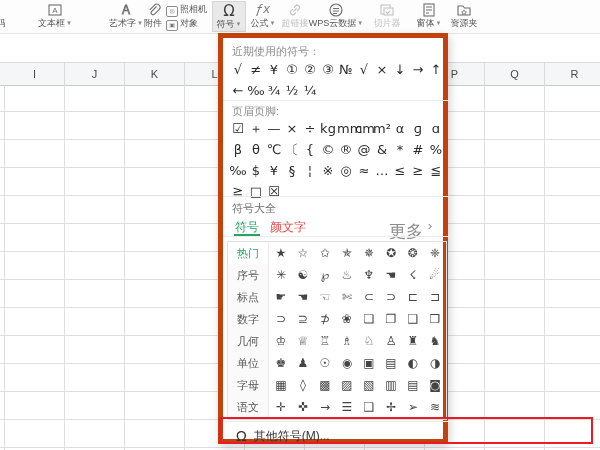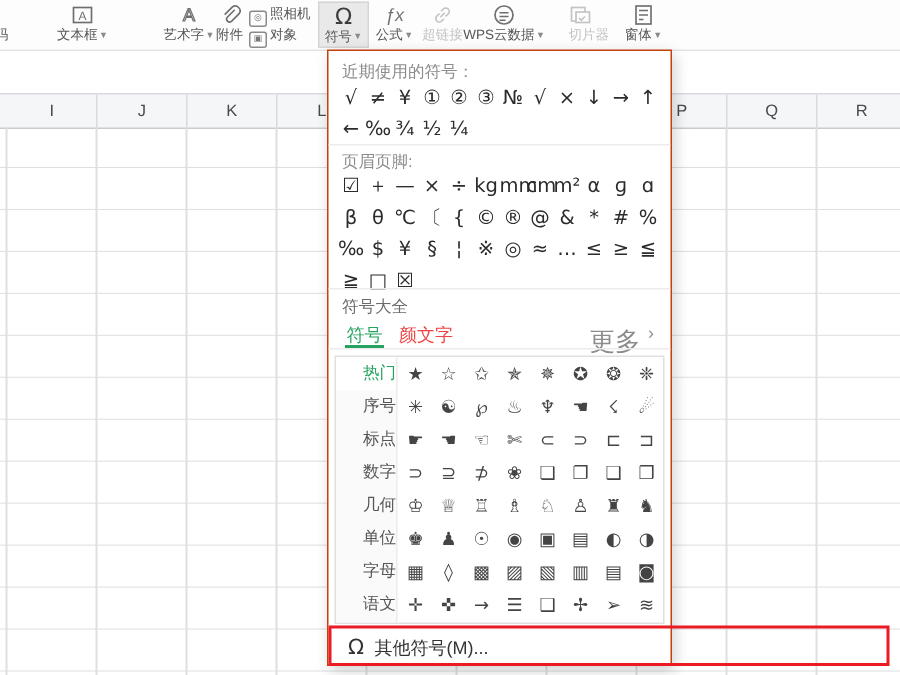--- a/index.html
+++ b/index.html
@@ -28,36 +28,36 @@
   .titem.disabled .tlabel{color:#c3c3c3;}
   .titem.disabled svg{stroke:#c3c3c3;}
   .titem.active{background:#e9e9e9;border:1px solid #d5d5d5;box-sizing:border-box;}
   .caret{font-size:6px;color:#8a8a8a;vertical-align:1px;margin-left:1px;}
   .mini{position:absolute;height:13px;line-height:13px;font-size:9px;color:#555;
     white-space:nowrap;text-align:left;}
   .mini .mic{display:inline-block;width:10px;height:9px;border:1px solid #8a8a8a;
     border-radius:2px;vertical-align:-1px;margin-right:2px;font-size:6px;line-height:8px;text-align:center;color:#777;}
   .ticon svg{stroke:#6e6e6e;fill:none;stroke-width:1.1;}
   .omega{font-size:15px;color:#3d3d3d;font-family:"DejaVu Sans",sans-serif;}
-  .fx{font-size:12px;font-style:italic;color:#737373;font-family:Liberation Sans, sans-serif;}
+  .fx{font-size:12px;font-style:italic;color:#737373;font-family:Liberation Mono, monospace;}
 
   
   #panel{position:absolute;left:218px;top:33px;width:230px;height:411px;background:#fff;
-    border:1px solid #c2410c;box-sizing:border-box;box-shadow:2px 3px 9px rgba(0,0,0,.18);z-index:5;}
+    border:5px solid #c2410c;box-sizing:border-box;box-shadow:2px 3px 9px rgba(0,0,0,.18);z-index:5;}
   .sec-label{position:absolute;left:9px;font-size:11px;color:#8c8c8c;white-space:nowrap;}
   .symrow{position:absolute;left:6px;width:218px;height:20px;display:flex;}
   .symrow .sym{width:18px;height:20px;line-height:20px;text-align:center;font-size:13px;
     color:#2b2b2b;font-family:"DejaVu Sans",sans-serif;cursor:default;}
   .divider{position:absolute;left:0;width:228px;height:1px;background:#ececec;}
   .tab{position:absolute;font-size:12px;cursor:default;}
   #gallerybox{position:absolute;left:4px;top:203px;width:220px;height:179px;
     border:1px solid #e0e0e0;box-sizing:border-box;overflow:hidden;}
   #cats{position:absolute;left:0;top:0;width:41px;height:100%;background:#fafafa;
     border-right:1px solid #ececec;box-sizing:border-box;}
-  .cat{height:22px;line-height:22px;text-align:right;font-size:11px;color:#555;cursor:default;}
+  .cat{height:22px;line-height:22px;text-align:center;font-size:11px;color:#555;cursor:default;}
   .cat.sel{color:#27a360;background:#fff;}
   #biggrid{position:absolute;left:42px;top:0;width:176px;height:100%;}
   .bigrow{display:flex;height:22px;}
   .bigrow .sym{width:22px;height:22px;line-height:22px;text-align:center;font-size:12px;
     color:#444;font-family:"DejaVu Sans",sans-serif;cursor:default;}
   #otherrow{position:absolute;left:0;top:386px;width:228px;height:24px;display:flex;
     align-items:center;cursor:default;}
   #otherrow .omg{margin-left:13px;font-size:14px;color:#333;font-family:"DejaVu Sans",sans-serif;}
   #otherrow .txt{margin-left:7px;font-size:12px;color:#333;}
 
@@ -140,38 +140,47 @@
       </div>
       <div class="titem" style="left: 306px; width: 60px;">
         <div class="ticon">
           <svg width="18" height="16" viewBox="0 0 18 16">
             <circle cx="9" cy="8" r="6"></circle>
             <path d="M6 6.5h6M6 9h6M6 11.5h4"></path>
           </svg>
         </div>
         <div class="tlabel">WPS云数据<span class="caret">▼</span></div>
       </div>
-      <div class="titem disabled" style="left: 368px; width: 38px; text-align: right;">
+      <div class="titem disabled" style="left: 368px; width: 38px;">
         <div class="ticon">
           <svg width="16" height="16" viewBox="0 0 16 16">
             <rect x="2" y="3" width="9" height="9"></rect>
             <rect x="5" y="6" width="9" height="7" fill="#fdfdfd"></rect>
             <path d="M7 10l1.5 1.5L11 9"></path>
           </svg>
         </div>
         <div class="tlabel">切片器</div>
       </div>
       <div class="titem" style="left: 410px; width: 38px;">
         <div class="ticon">
           <svg width="16" height="16" viewBox="0 0 16 16">
             <rect x="3" y="2" width="10" height="12"></rect>
             <path d="M5 5h6M5 8h6M5 11h3"></path>
           </svg>
         </div>
         <div class="tlabel">窗体<span class="caret">▼</span></div>
+      </div>
+      <div class="titem" style="left: 444px; width: 40px;">
+        <div class="ticon">
+          <svg width="16" height="16" viewBox="0 0 16 16">
+            <path d="M2 4h5l1.5 2H14v7H2z"></path>
+            <path d="M8 8l.8 1.6 1.7.2-1.3 1.2.4 1.7L8 11.8l-1.6.9.4-1.7-1.3-1.2 1.7-.2z" stroke-width="0.7"></path>
+          </svg>
+        </div>
+        <div class="tlabel">资源夹</div>
       </div>
       <div class="mini" style="left: 166px; top: 3px;"><span class="mic">◎</span><span>照相机</span></div>
       <div class="mini" style="left: 166px; top: 17px;"><span class="mic">▣</span><span>对象</span></div>
     </div>
 
   <div id="panel">
     <div class="sec-label" style="top:6px">近期使用的符号：</div>
     <div id="recentrows">
         <div class="symrow" style="top: 22px;">
           <span class="sym">√</span>

